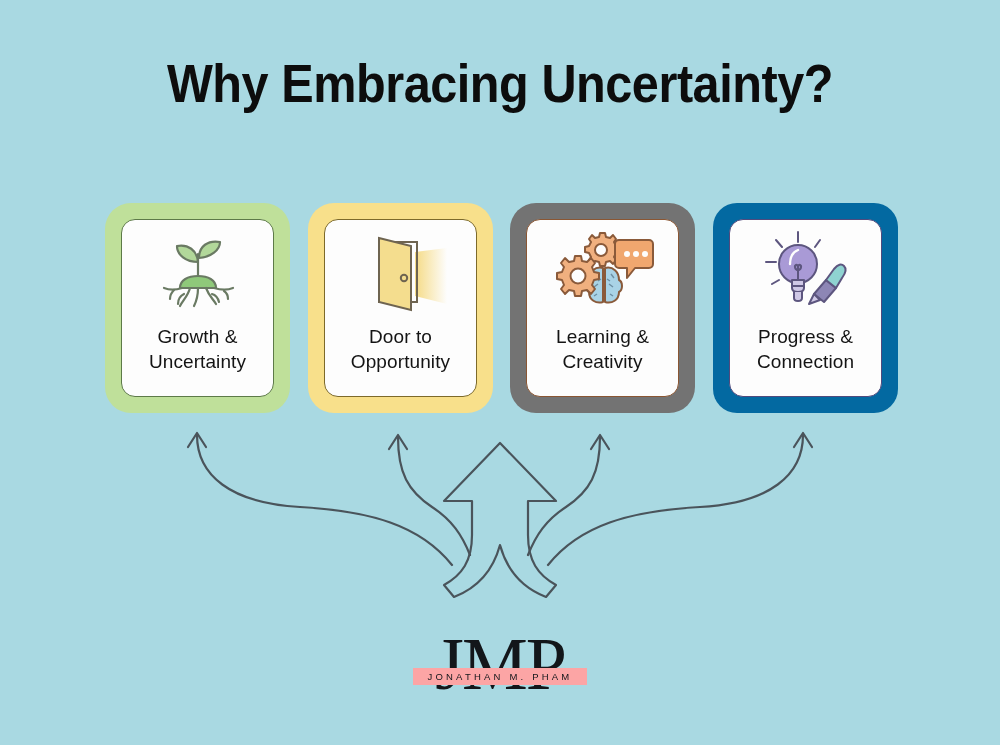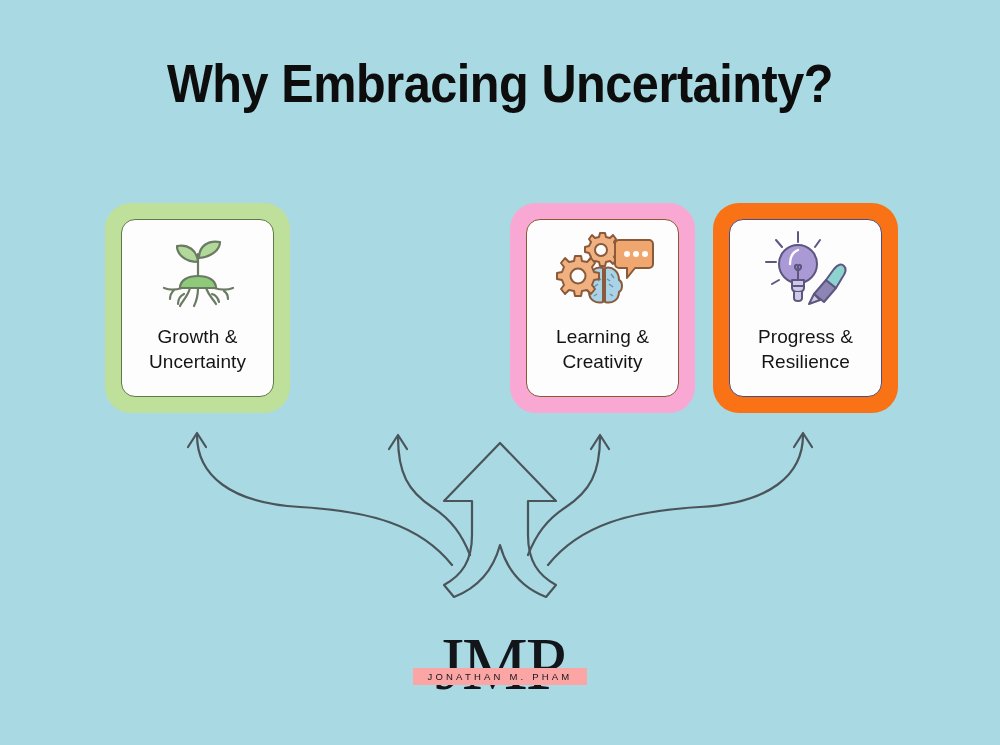--- a/index.html
+++ b/index.html
@@ -50,23 +50,23 @@
     letter-spacing:.1px;
     padding:0 4px;
   }
   .card-label span{display:block;}
 
   
   #card-0{left:105px;background:#bfe09a;}
   #card-0 .inner{border-color:#5d7a48;}
   #card-1{left:308px;background:#f8e08b;}
   #card-1 .inner{border-color:#7d6a2a;}
-  #card-2{left:510px;background:#f9a8d4;}
+  #card-2{left:510px;background:#737373;}
   #card-2 .inner{border-color:#8a5633;}
-  #card-3{left:713px;background:#f97316;}
+  #card-3{left:713px;background:#0369a1;border-radius:24px;}
   #card-3 .inner{border-color:#514a7d;}
 
   
   .arrows{position:absolute;left:0;top:415px;width:1000px;height:200px;}
   .arrows svg{display:block;}
 
   
   .logo{
     position:absolute;left:0;right:0;top:626px;height:84px;
     display:flex;align-items:flex-end;justify-content:center;
@@ -122,20 +122,44 @@
             </g>
           </svg>
         </div>
         <div class="card-label">
           <span>Growth &amp;</span>
           <span>Uncertainty</span>
         </div>
       </div>
     </div>
 
+    <div class="card" id="card-1">
+      <div class="inner">
+        <div class="iconwrap">
+          <svg width="96" height="96" viewBox="0 0 96 96">
+            <defs>
+              <linearGradient id="beam" x1="0" y1="0" x2="1" y2="0">
+                <stop offset="0" stop-color="#f5d97f" stop-opacity=".95"></stop>
+                <stop offset="1" stop-color="#f5d97f" stop-opacity="0"></stop>
+              </linearGradient>
+            </defs>
+            <path d="M62 28 L94 24 L94 80 L62 72 Z" fill="url(#beam)"></path>
+            <g fill="none" stroke="#6e6450" stroke-width="2">
+              <path d="M26 18 L64 18 L64 78 L26 78 Z" fill="none"></path>
+              <path d="M26 14 L58 22 L58 86 L26 78 Z" fill="#f4dd8e"></path>
+              <circle cx="51" cy="54" r="3.2" fill="#f4dd8e"></circle>
+            </g>
+          </svg>
+        </div>
+        <div class="card-label">
+          <span>Door to</span>
+          <span>Opportunity</span>
+        </div>
+      </div>
+    </div>
 
     <div class="card" id="card-2">
       <div class="inner">
         <div class="iconwrap">
           <svg width="104" height="96" viewBox="0 0 104 96">
             <g stroke="#8a5a3a" stroke-width="2" stroke-linejoin="round">
 
               <path d="M52 44 C44 42 38 48 38 56 C34 58 34 66 38 68 C38 76 45 80 52 78 Z" fill="#a9d3e6"></path>
               <path d="M54 44 C62 42 68 48 68 56 C72 58 72 66 68 68 C68 76 61 80 54 78 Z" fill="#a9d3e6"></path>
               <g fill="none" stroke="#6d8fa3" stroke-width="1.4">
@@ -182,21 +206,21 @@
               <path d="M44 56 L44 46 M44 46 C41 46 40 42 42 41 C44 40 44 44 44 46 C44 44 44 40 46 41 C48 42 47 46 44 46" fill="none"></path>
 
               <path d="M60 70 L72 56 L82 64 L70 78 Z" fill="#8d86b5"></path>
               <path d="M82 64 L88 54 Q94 46 90 42 Q86 38 80 45 L72 56 Z" fill="#8fd3d1"></path>
               <path d="M60 70 L55 80 L66 76 Z" fill="#cfc8e6"></path>
             </g>
           </svg>
         </div>
         <div class="card-label">
           <span>Progress &amp;</span>
-          <span>Resilience</span>
+          <span>Connection</span>
         </div>
       </div>
     </div>
 
   </div>
 
   <div class="arrows">
     <svg width="1000" height="200" viewBox="0 0 1000 200">
       <g fill="none" stroke="#4a545b" stroke-width="2.2" stroke-linecap="round" stroke-linejoin="round">
 

